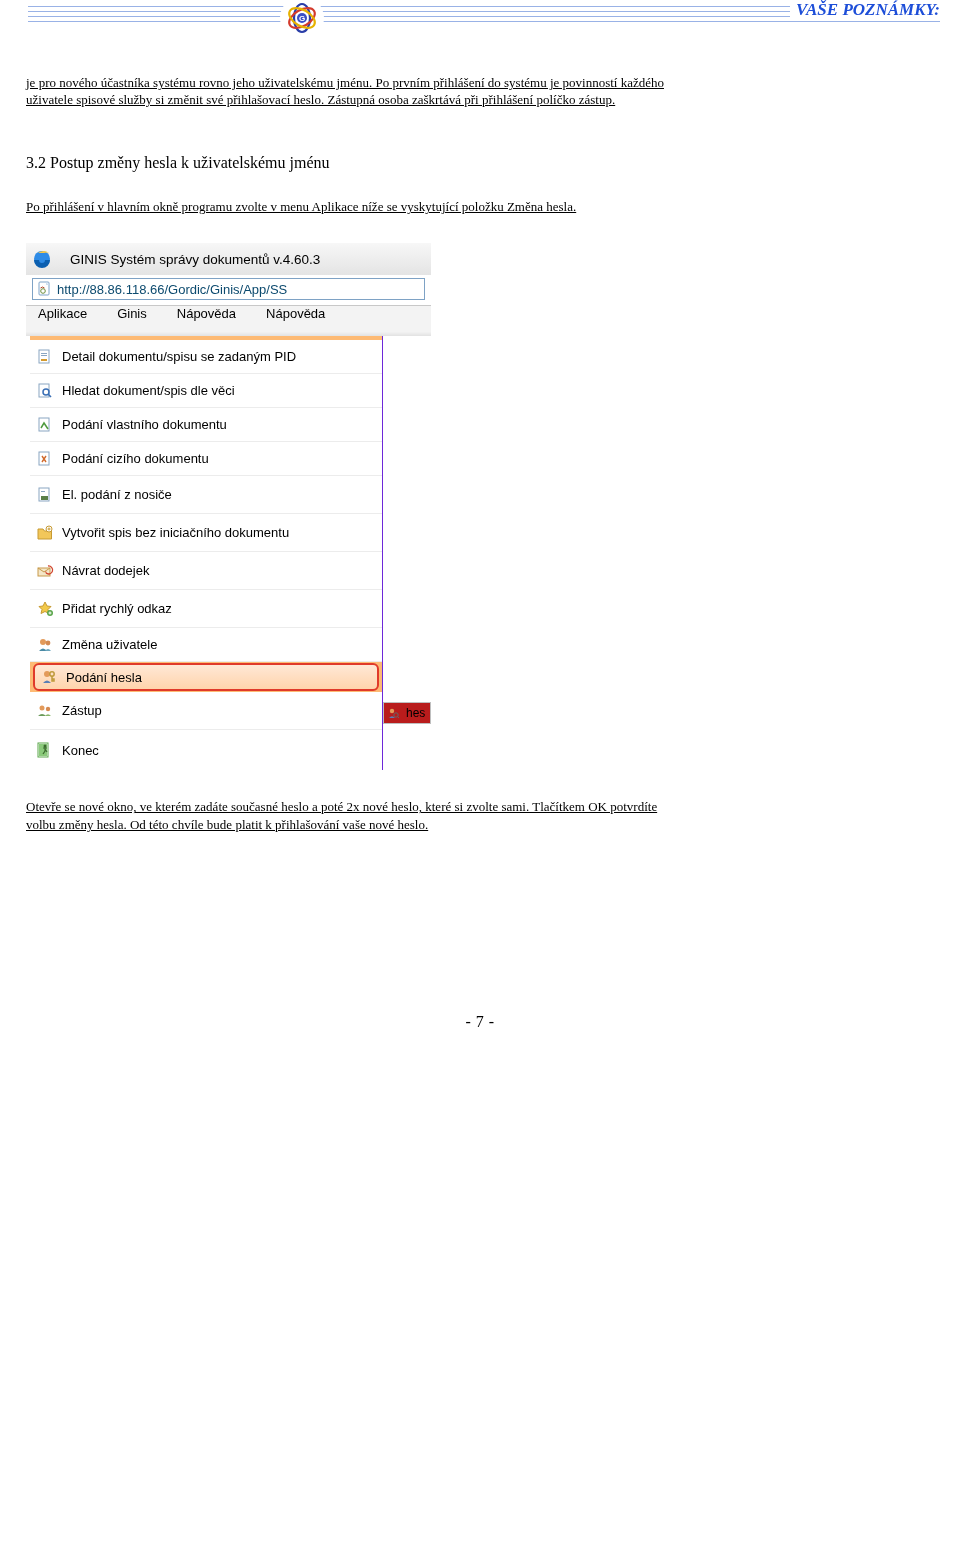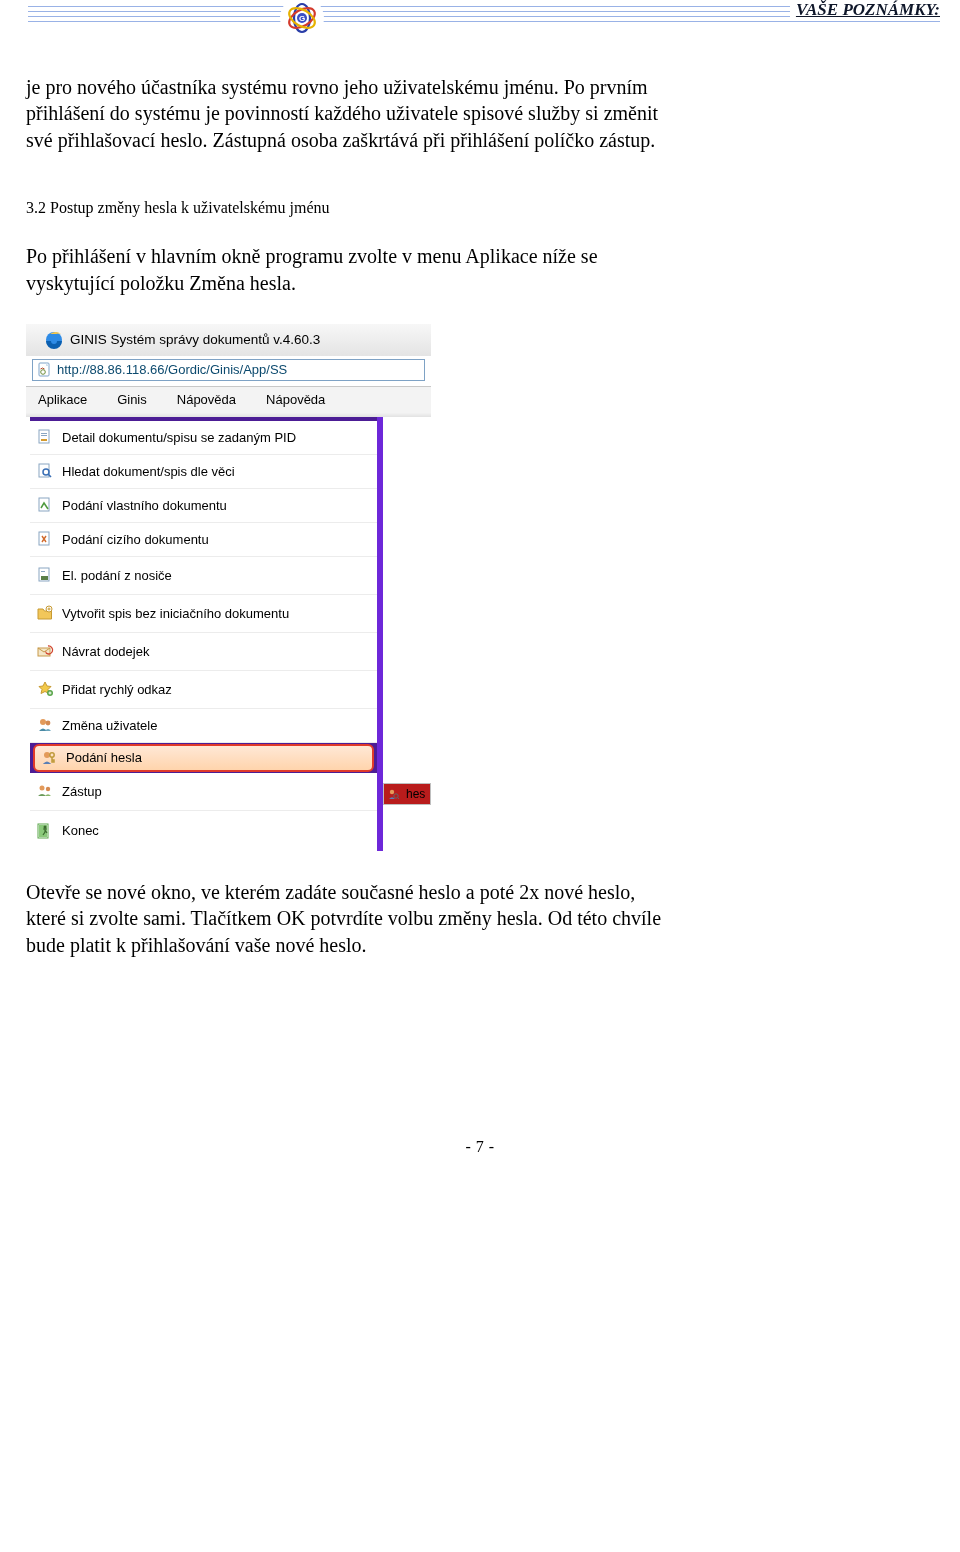--- a/index.html
+++ b/index.html
@@ -39,55 +39,55 @@
     width: 44px; height: 44px;
     display: flex; align-items: center; justify-content: center;
   }
   .poznamky {
     position: absolute;
     right: 20px;
     top: 0;
     font-style: italic;
     font-weight: bold;
     font-size: 17px;
-    color: #0f172a;
+    color: #1d4ed8;
     background: #fff;
     padding-left: 6px;
-    text-decoration: underline;
   }
   .content {
     padding: 40px 28px 0 26px;
     width: 700px;
   }
   .para {
-    font-size: 20px;
+    font-size: 13px;
     line-height: 1.32;
     margin-bottom: 28px;
+    text-decoration: underline;
   }
   .subheading {
     margin-top: 46px;
     margin-bottom: 26px;
     font-size: 16px;
   }
   
   .app-shot {
     width: 405px;
     background: #fff;
     font-family: Tahoma, Arial, sans-serif;
     font-size: 13px;
     color: #000;
     margin-bottom: 28px;
   }
   .titlebar {
     height: 32px;
     background: linear-gradient(#f7f7f7, #e4e4e4);
     display: flex;
     align-items: center;
-    padding-left: 18px;
-    gap: 6px;
+    padding-left: 6px;
+    gap: 18px;
   }
   .ie-icon {
     width: 20px; height: 20px;
     display: inline-flex; align-items: center; justify-content: center;
   }
   .titlebar-text { font-size: 13.5px; }
   .addrbar {
     height: 30px;
     display: flex;
     align-items: center;
@@ -109,36 +109,35 @@
     white-space: nowrap;
   }
   .page-icon {
     width: 16px; height: 16px;
     display: inline-flex;
   }
   .sep-line { height: 1px; background: #c8c8c8; }
   .menubar {
     height: 26px;
     display: flex;
-    align-items: center;
     gap: 30px;
     padding: 0 12px;
     background: #f3f3f3;
     font-size: 13px;
   }
   .tool-strip {
     height: 4px;
     background: linear-gradient(#f2f2f2, #e2e2e2);
   }
   .menu-panel {
     width: 353px;
-    border-right: 6px solid #6d28d9;
+    border-right: 1px solid #6d28d9;
     padding: 4px 0 0 0;
     margin-left: 4px;
-    background: #4c1d95;
+    background: #fdba74;
     text-align: right;
   }
   .mi {
     height: 34px;
     display: flex;
     align-items: center;
     padding: 0 8px 0 6px;
     border-bottom: 1px solid #ececec;
     gap: 8px;
     background: #fff;

